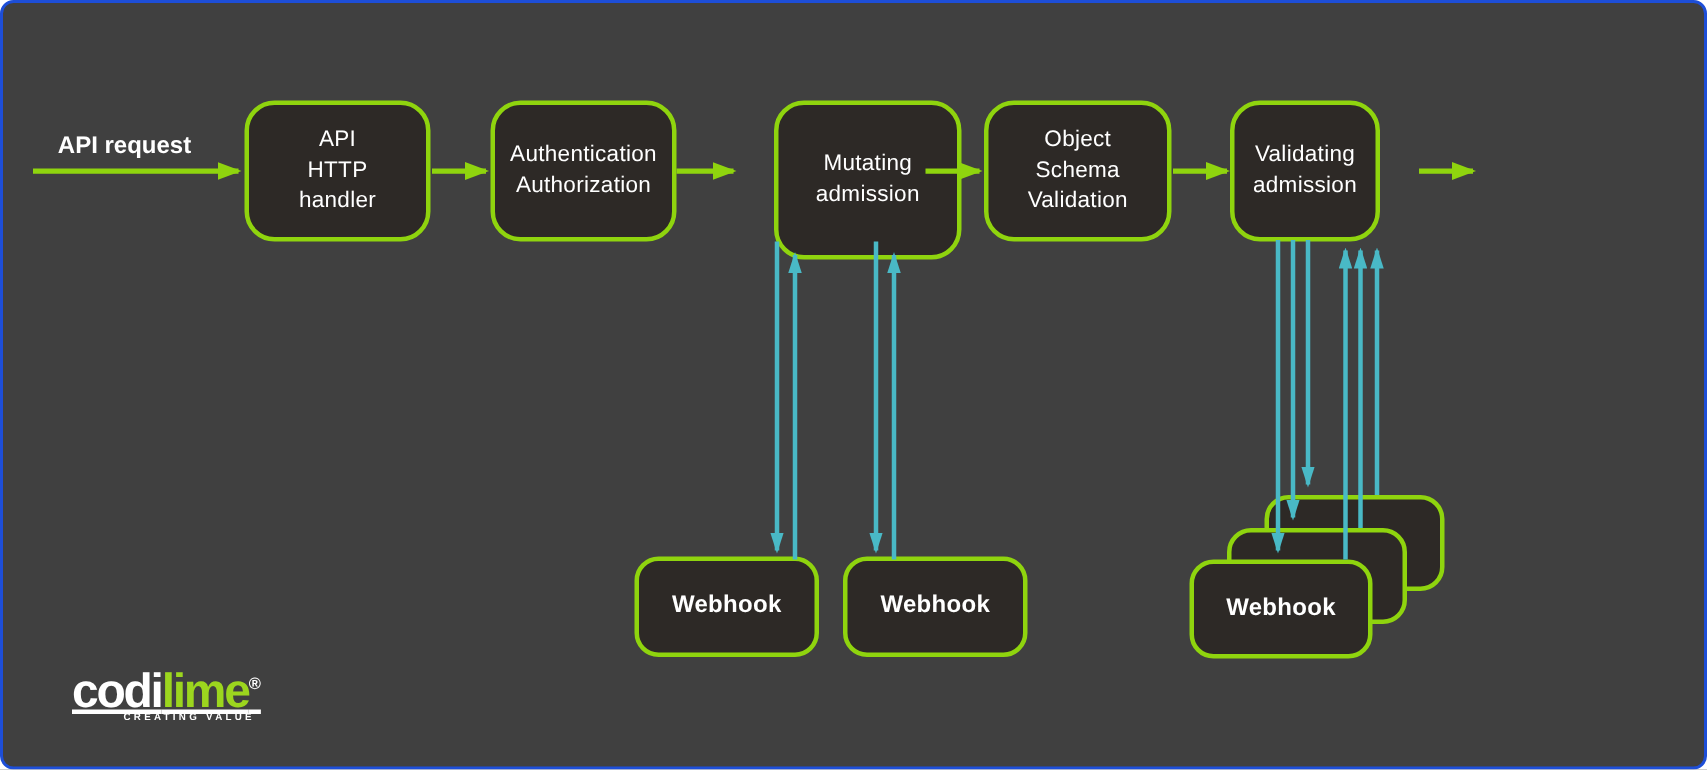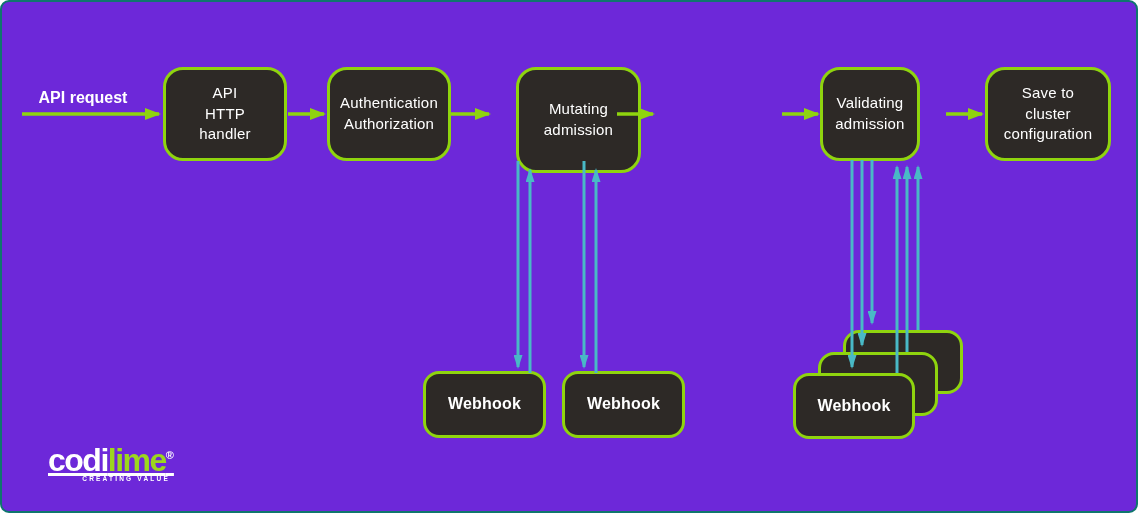--- a/index.html
+++ b/index.html
@@ -1,19 +1,19 @@
 <!DOCTYPE html>
 <html><head>
 <meta charset="utf-8">
 <style>
   html,body{margin:0;padding:0;background:#ffffff;}
   body{width:1138px;height:513px;position:relative;overflow:hidden;
        font-family:"Liberation Sans","DejaVu Sans",sans-serif;}
-  .frame{position:absolute;inset:0;box-sizing:border-box;background:#6d28d9;
-         border:2px solid #0f766e;border-radius:9px;overflow:hidden;}
+  .frame{position:absolute;inset:0;box-sizing:border-box;background:#404040;
+         border:2px solid #1d4ed8;border-radius:9px;overflow:hidden;}
   .arrows{position:absolute;left:0;top:0;z-index:5;pointer-events:none;}
   .gline{stroke:#8fd40e;stroke-width:3.5;fill:none;}
   .cline{stroke:#49b9c6;stroke-width:3;fill:none;}
   .node{position:absolute;box-sizing:border-box;z-index:2;
         border:3px solid #8fd40e;border-radius:20px;background:#2d2926;
         color:#ffffff;display:flex;align-items:center;justify-content:center;
         text-align:center;font-size:15px;line-height:1.38;font-weight:500;
         white-space:pre-line;letter-spacing:0.2px;}
   .n1{left:161px;top:65px;width:124px;height:94px;}
   .n2{left:325px;top:65px;width:124px;height:94px;}
@@ -74,25 +74,25 @@
 
   <div class="start-label">API request</div>
 
   <div class="node n1">API
 HTTP
 handler</div>
   <div class="node n2">Authentication
 Authorization</div>
   <div class="node n3">Mutating
 admission</div>
+  <div class="node n4">Object
+Schema
+Validation</div>
   <div class="node n5">Validating
 admission</div>
-  <div class="node n6">Save to
-cluster
-configuration</div>
 
   <div class="node wh wa">Webhook</div>
   <div class="node wh wb">Webhook</div>
 
   <div class="node wh back"></div>
   <div class="node wh mid"></div>
   <div class="node wh front">Webhook</div>
 
   <div class="logo">
     <div class="logo-word"><span>codi</span><span class="logo-lime">lime</span><span class="logo-reg">®</span></div>

